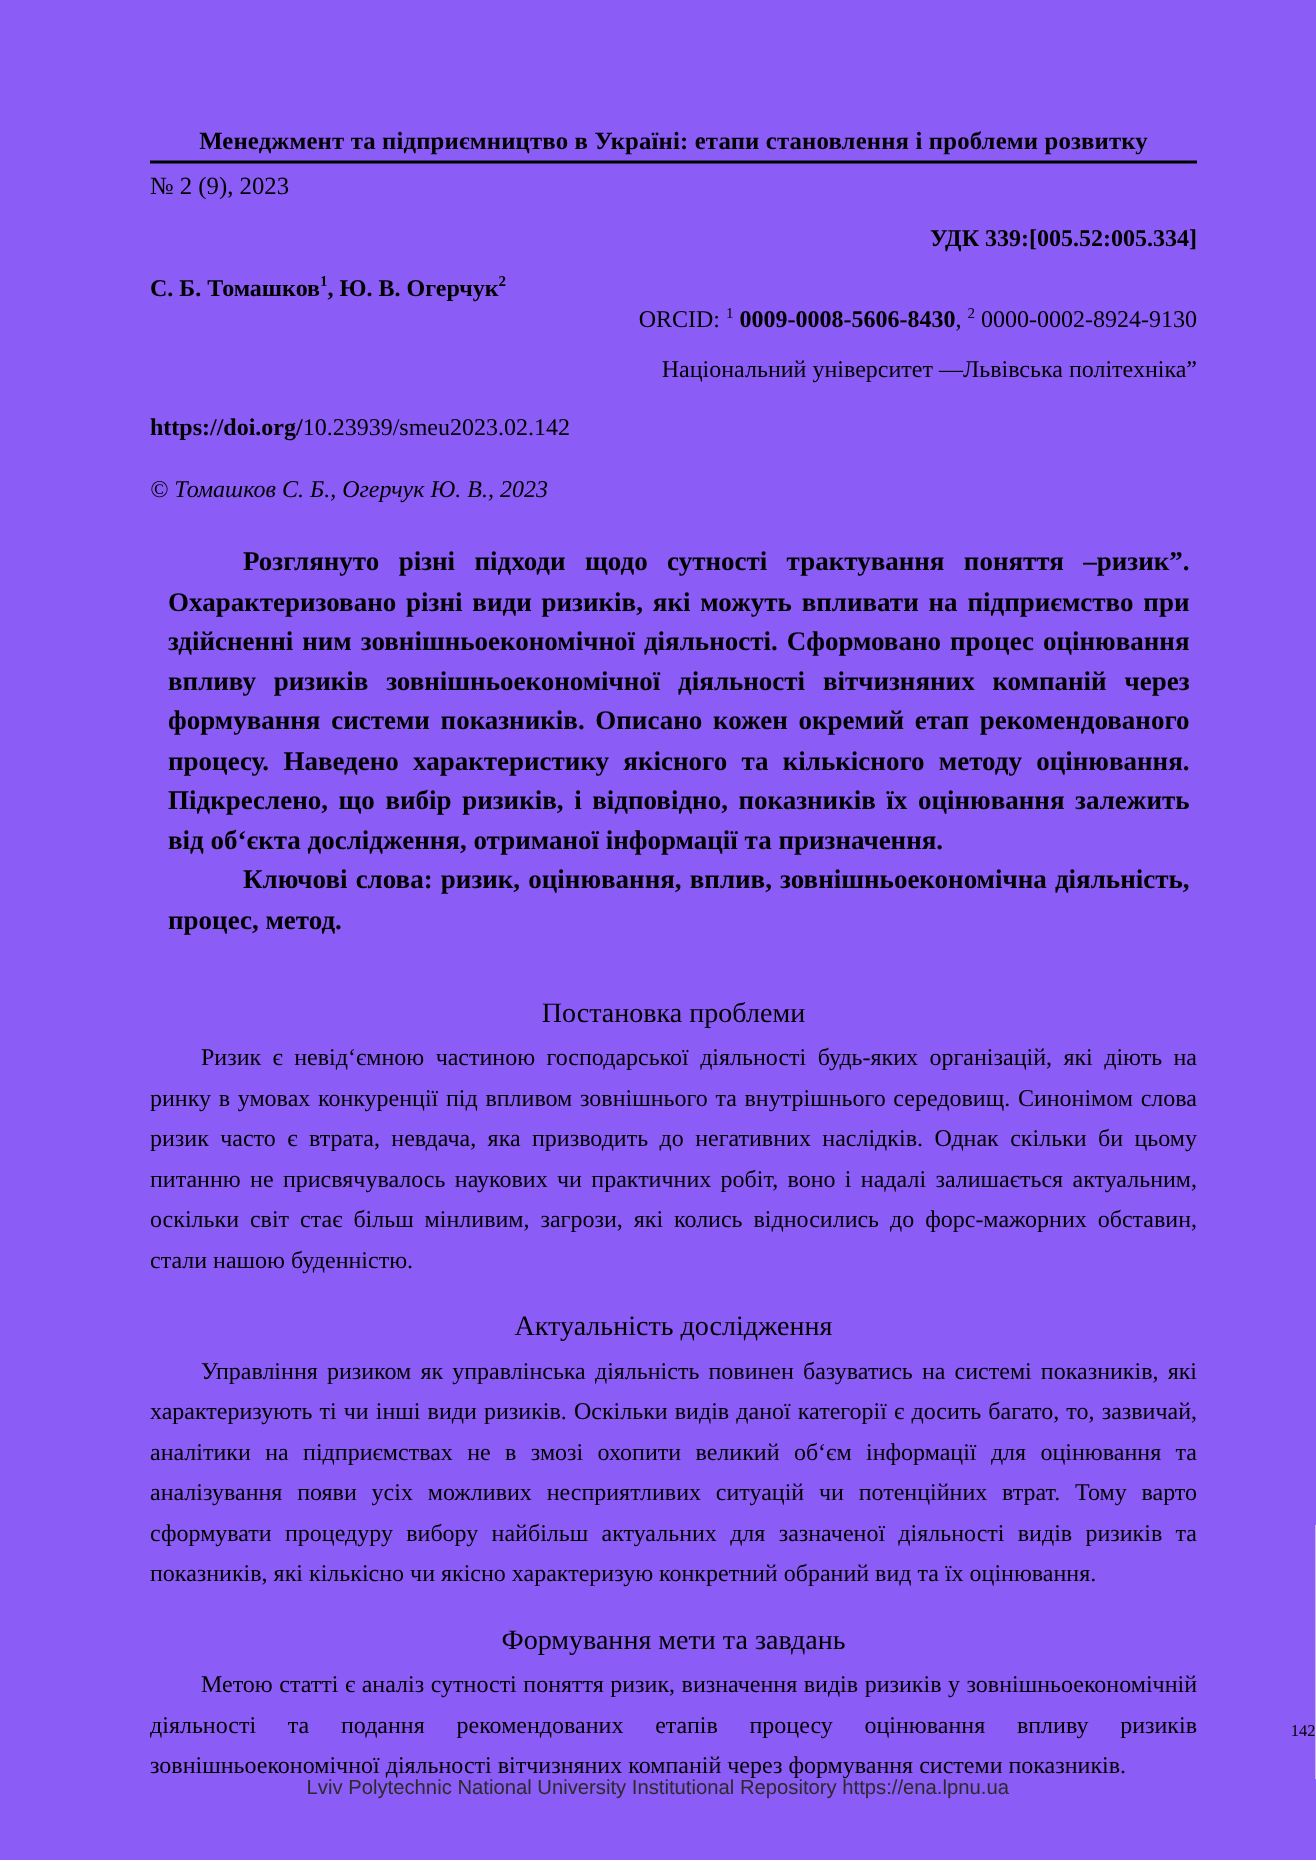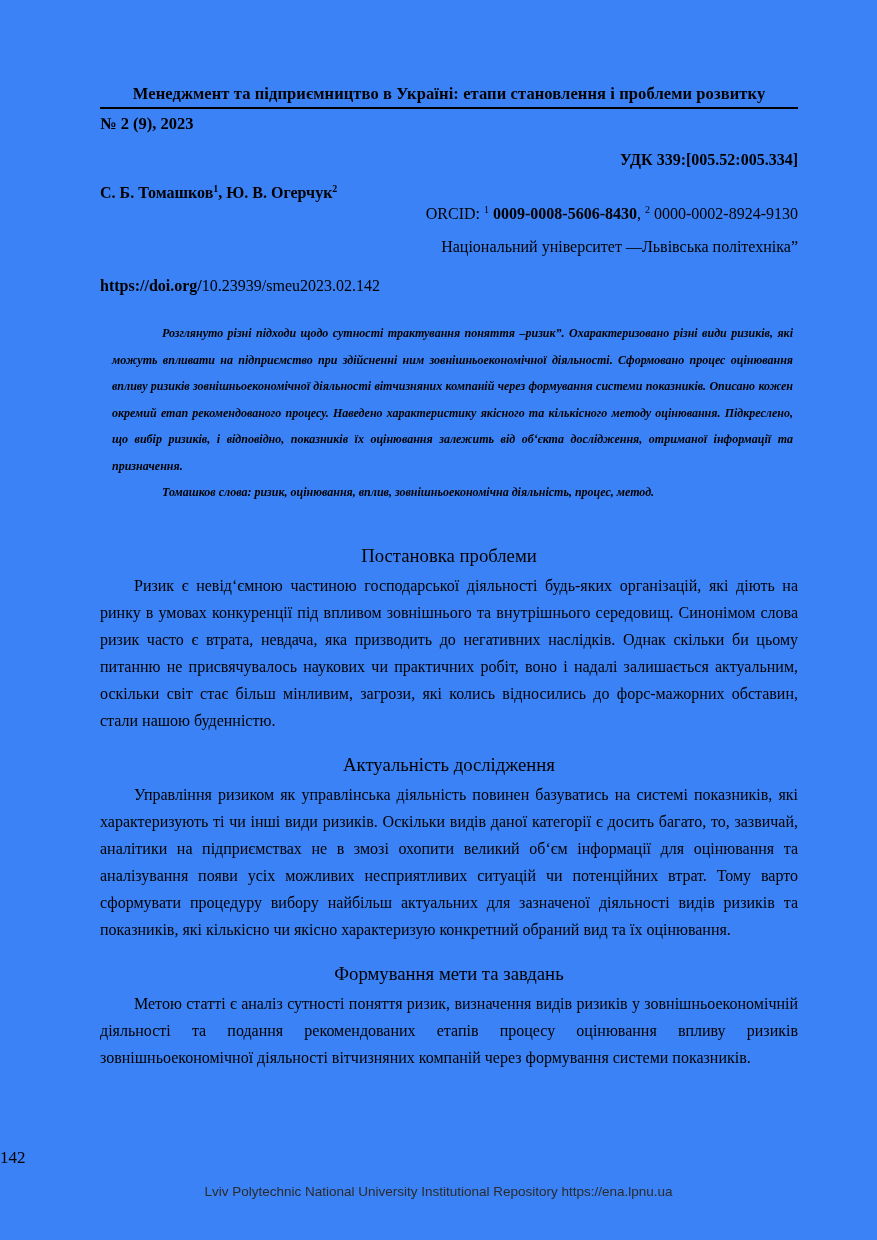--- a/index.html
+++ b/index.html
@@ -1,41 +1,41 @@
 <!DOCTYPE html>
 <html><head>
 <meta charset="utf-8">
 <style>
   html, body { margin: 0; padding: 0; background: #ffffff; }
   .page {
     position: relative;
     width: 877px;
     height: 1240px;
-    background: #3b82f6;
+    background: #8b5cf6;
     color: #000;
     font-family: "Liberation Serif", "DejaVu Serif", serif;
     font-size: 16px;
     overflow: hidden;
   }
   .content {
     position: absolute;
     left: 100px;
     right: 79px;
     top: 84px;
   }
   .journal-title {
     font-weight: bold;
     font-size: 16.5px;
     text-align: center;
     padding-bottom: 3px;
     border-bottom: 2.5px solid #000;
     letter-spacing: 0.1px;
   }
   .issue {
-    font-weight: bold;
+    font-weight: normal;
     font-size: 16.5px;
     margin-top: 5px;
   }
   .udc {
     text-align: right;
     font-weight: bold;
     margin-top: 17px;
   }
   .authors {
     font-weight: bold;
@@ -69,23 +69,22 @@
   .copyright {
     font-style: italic;
     margin-top: 23px;
   }
   .abstract {
     margin-top: 25px;
     margin-left: 12px;
     margin-right: 5px;
     font-weight: bold;
     text-align: justify;
-    font-size: 12px;
+    font-size: 18px;
     line-height: 26.5px;
-    font-style: italic;
   }
   .abstract p {
     margin: 0;
     text-indent: 50px;
   }
   .section-heading {
     text-align: center;
     font-weight: normal;
     margin: 0;
     padding-top: 20px;
@@ -96,22 +95,22 @@
     margin: 0;
     text-align: justify;
     text-indent: 34px;
     line-height: 27px;
   }
   .page-number {
     position: absolute;
     top: 1148px;
     left: 0;
     width: 100%;
-    text-align: left;
-    font-size: 17px;
+    text-align: right;
+    font-size: 11px;
   }
   .repo-footer {
     position: absolute;
     top: 1184px;
     left: 0;
     width: 100%;
     text-align: center;
     font-family: "Liberation Sans", "DejaVu Sans", sans-serif;
     font-size: 13.5px;
     color: #2b2b2b;
@@ -130,24 +129,25 @@
 
     <div class="authors"><span>С. Б. Томашков</span><sup class="fn">1</sup><span>, Ю. В. Огерчук</span><sup class="fn">2</sup></div>
 
     <div class="orcid"><span>ORCID: </span><sup class="fn">1</sup> <span class="id-bold">0009-0008-5606-8430</span><span>, </span><sup class="fn">2</sup> <span>0000-0002-8924-9130</span></div>
 
     <div class="affiliation">Національний університет —Львівська політехніка”</div>
 
 
     <div class="doi"><span class="doi-prefix">https://doi.org/</span><span>10.23939/smeu2023.02.142</span></div>
 
+    <div class="copyright">© Томашков С. Б., Огерчук Ю. В., 2023</div>
 
     <div class="abstract">
       <p>Розглянуто різні підходи щодо сутності трактування поняття –ризик”. Охарактеризовано різні види ризиків, які можуть впливати на підприємство при здійсненні ним зовнішньоекономічної діяльності. Сформовано процес оцінювання впливу ризиків зовнішньоекономічної діяльності вітчизняних компаній через формування системи показників. Описано кожен окремий етап рекомендованого процесу. Наведено характеристику якісного та кількісного методу оцінювання. Підкреслено, що вибір ризиків, і відповідно, показників їх оцінювання залежить від об‘єкта дослідження, отриманої інформації та призначення.</p>
-      <p>Томашков слова: ризик, оцінювання,  вплив, зовнішньоекономічна діяльність, процес, метод.</p>
+      <p>Ключові слова: ризик, оцінювання,  вплив, зовнішньоекономічна діяльність, процес, метод.</p>
     </div>
 
     <h3 class="section-heading first">Постановка проблеми</h3>
     <p class="body-para">Ризик є невід‘ємною частиною господарської діяльності будь-яких організацій, які діють на ринку в умовах конкуренції під впливом зовнішнього та внутрішнього середовищ. Синонімом слова ризик часто є втрата, невдача, яка призводить до негативних наслідків. Однак скільки би цьому питанню не присвячувалось наукових чи практичних робіт, воно і надалі залишається актуальним, оскільки світ стає більш мінливим, загрози, які колись відносились до форс-мажорних обставин, стали нашою буденністю.</p>
 
     <h3 class="section-heading">Актуальність дослідження</h3>
     <p class="body-para">Управління ризиком як управлінська діяльність  повинен базуватись на системі показників, які характеризують ті чи інші види ризиків. Оскільки видів даної категорії є досить багато, то, зазвичай, аналітики на підприємствах не в змозі охопити великий об‘єм інформації для оцінювання та аналізування появи усіх можливих несприятливих ситуацій чи потенційних втрат. Тому варто сформувати процедуру вибору найбільш актуальних для зазначеної діяльності видів ризиків та показників, які кількісно чи якісно характеризую конкретний обраний вид та їх оцінювання.</p>
 
     <h3 class="section-heading">Формування мети та завдань</h3>
     <p class="body-para">Метою статті є аналіз сутності поняття ризик, визначення видів ризиків у зовнішньоекономічній діяльності та подання рекомендованих етапів процесу оцінювання впливу ризиків зовнішньоекономічної діяльності вітчизняних компаній через формування системи показників.</p>

